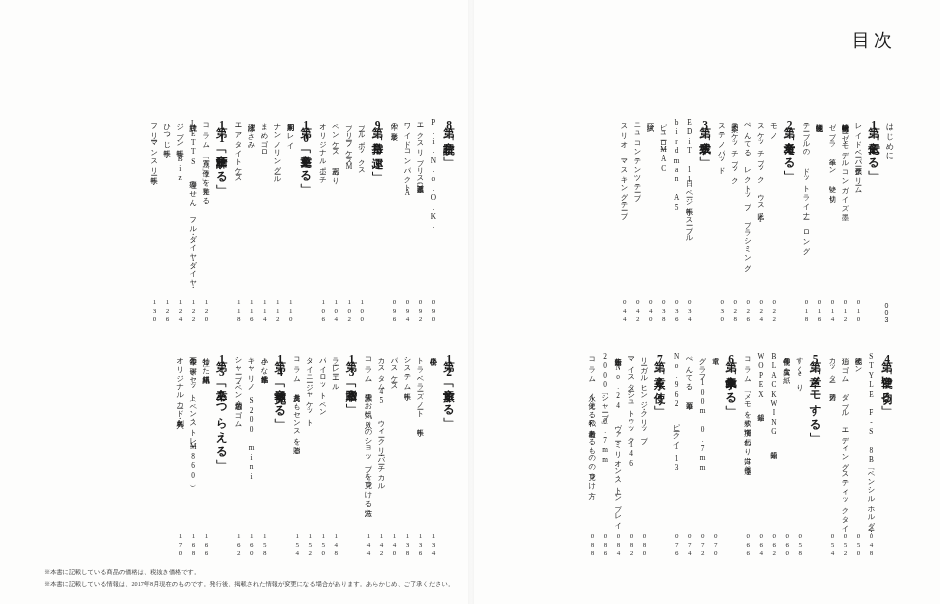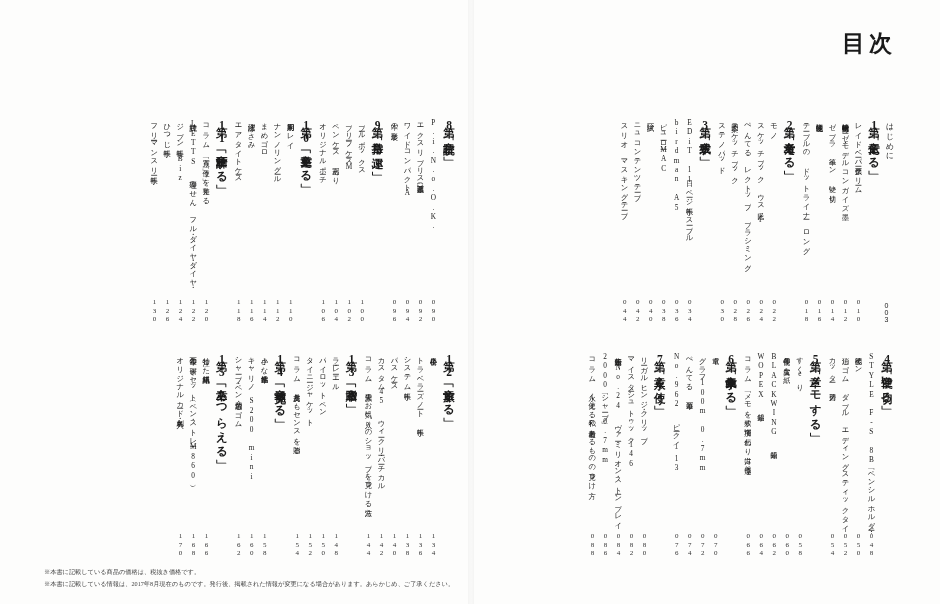--- a/index.html
+++ b/index.html
@@ -29,23 +29,23 @@
     width: 6px;
     height: 604px;
     background: linear-gradient(to right, rgba(0,0,0,0.035), rgba(0,0,0,0.015), rgba(0,0,0,0.035));
     pointer-events: none;
   }
   .title {
     position: absolute;
     top: 28px;
     right: 44px;
     font-family: "Liberation Serif", serif;
-    font-size: 23px;
+    font-size: 18px;
     letter-spacing: 4px;
-    font-weight: 700;
+    font-weight: 400;
     writing-mode: horizontal-tb;
   }
   
   .band {
     position: absolute;
     display: flex;
     flex-direction: row-reverse;
     align-items: flex-start;
   }
   .band-top-right { top: 118px; right: 44px; height: 215px; }

